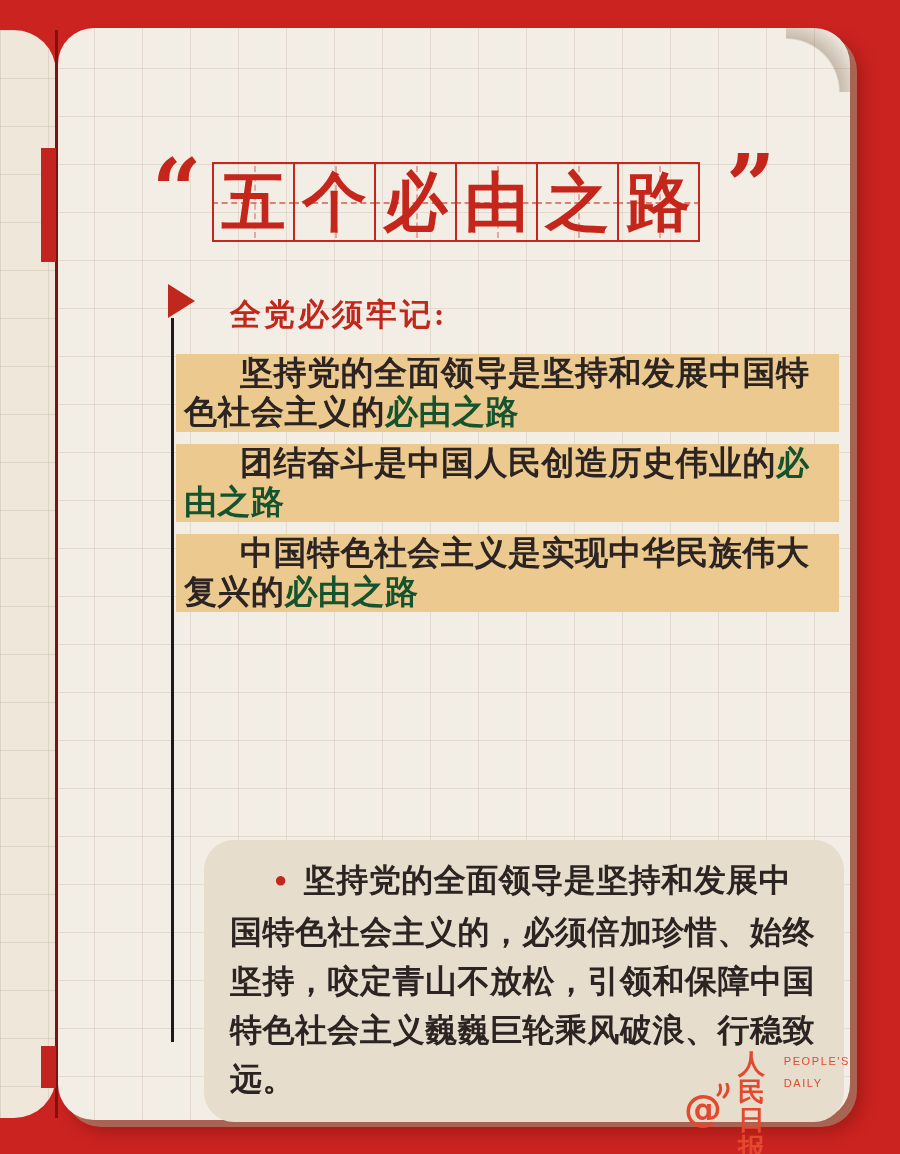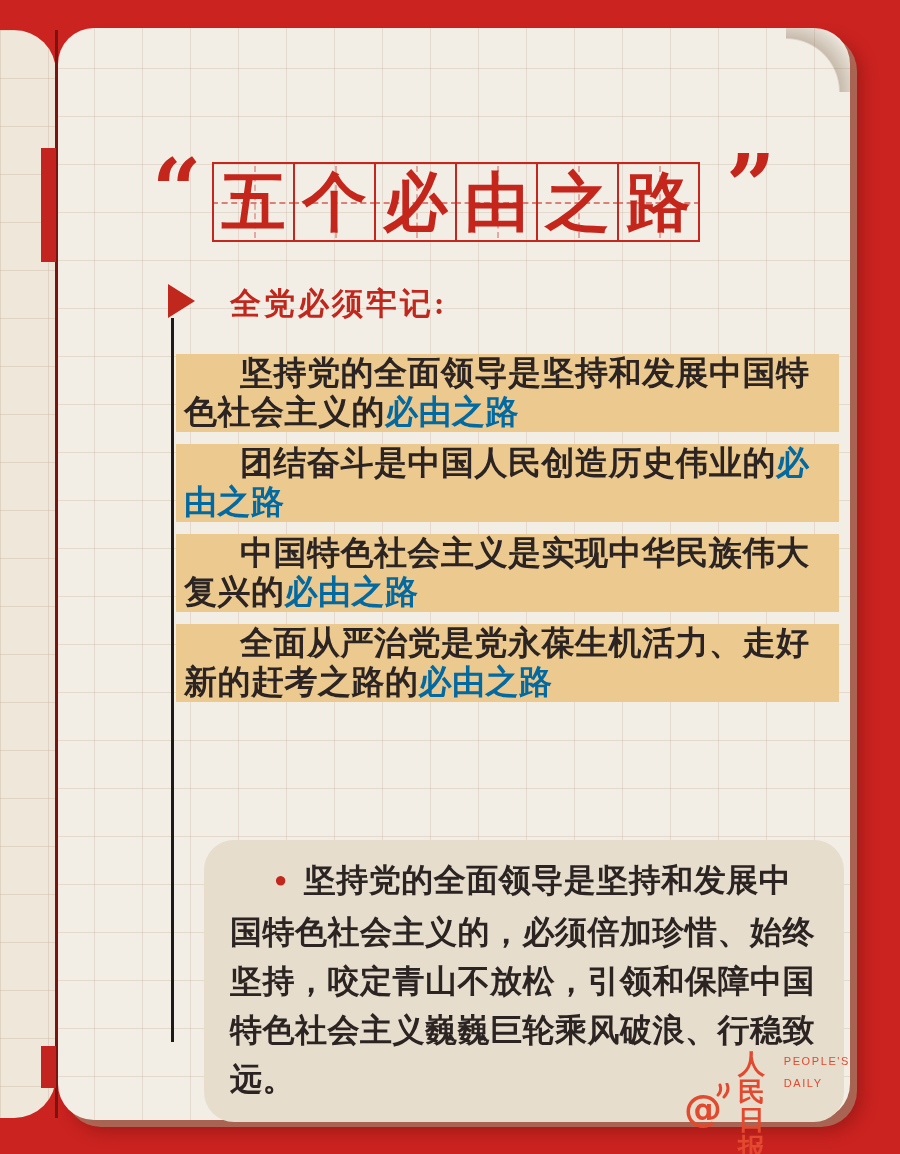--- a/index.html
+++ b/index.html
@@ -84,21 +84,21 @@
   }
 
   
   .lead-arrow{
     position:absolute;left:110px;top:256px;width:0;height:0;
     border-left:27px solid #c0271d;
     border-top:17px solid transparent;
     border-bottom:17px solid transparent;
   }
   .lead-text{
-    position:absolute;left:172px;top:258px;
+    position:absolute;left:172px;top:269px;
     font-family:"Liberation Serif","DejaVu Serif",serif;
     font-weight:700;font-size:31px;line-height:36px;color:#c0271d;
     letter-spacing:3px;
   }
   .timeline{
     position:absolute;left:113px;top:290px;width:2.5px;height:724px;
     background:#1d1a18;
   }
 
   
@@ -106,21 +106,21 @@
   .road{
     background:#ebc98f;width:100%;height:78px;box-sizing:border-box;
     padding:0 8px;margin-bottom:12px;overflow:hidden;
   }
   .road p{
     margin:0;
     font-family:"Liberation Serif","DejaVu Serif",serif;
     font-weight:600;font-size:33px;line-height:39px;color:#2b2422;
     text-indent:56px;letter-spacing:0.5px;
   }
-  .road .hl{color:#0369a1;font-weight:700;}
+  .road .hl{color:#14532d;font-weight:700;}
 
   
   .summary-panel{
     position:absolute;left:146px;top:812px;width:640px;min-height:196px;
     background:#e6ddcc;border-radius:30px;box-sizing:border-box;
     padding:16px 26px 18px 26px;
   }
   .summary-panel p{
     margin:0;
     font-family:"Liberation Serif","DejaVu Serif",serif;
@@ -191,23 +191,20 @@
 
     <div class="roads">
       <div class="road">
         <p><span>坚持党的全面领导是坚持和发展中国特色社会主义的</span><span class="hl">必由之路</span></p>
       </div>
       <div class="road">
         <p><span>团结奋斗是中国人民创造历史伟业的</span><span class="hl">必由之路</span></p>
       </div>
       <div class="road">
         <p><span>中国特色社会主义是实现中华民族伟大复兴的</span><span class="hl">必由之路</span></p>
-      </div>
-      <div class="road">
-        <p><span>全面从严治党是党永葆生机活力、走好新的赶考之路的</span><span class="hl">必由之路</span></p>
       </div>
     </div>
 
     <div class="summary-panel">
       <p><span class="bullet">●</span><span>坚持党的全面领导是坚持和发展中国特色社会主义的，必须倍加珍惜、始终坚持，咬定青山不放松，引领和保障中国特色社会主义巍巍巨轮乘风破浪、行稳致远。</span></p>
     </div>
 
     <div class="logo">
       <svg class="logo-icon" width="48" height="46" viewBox="0 0 48 46">
         <text x="0" y="38" font-family="DejaVu Sans, sans-serif" font-size="38" font-weight="bold" fill="#e2492f">@</text>

